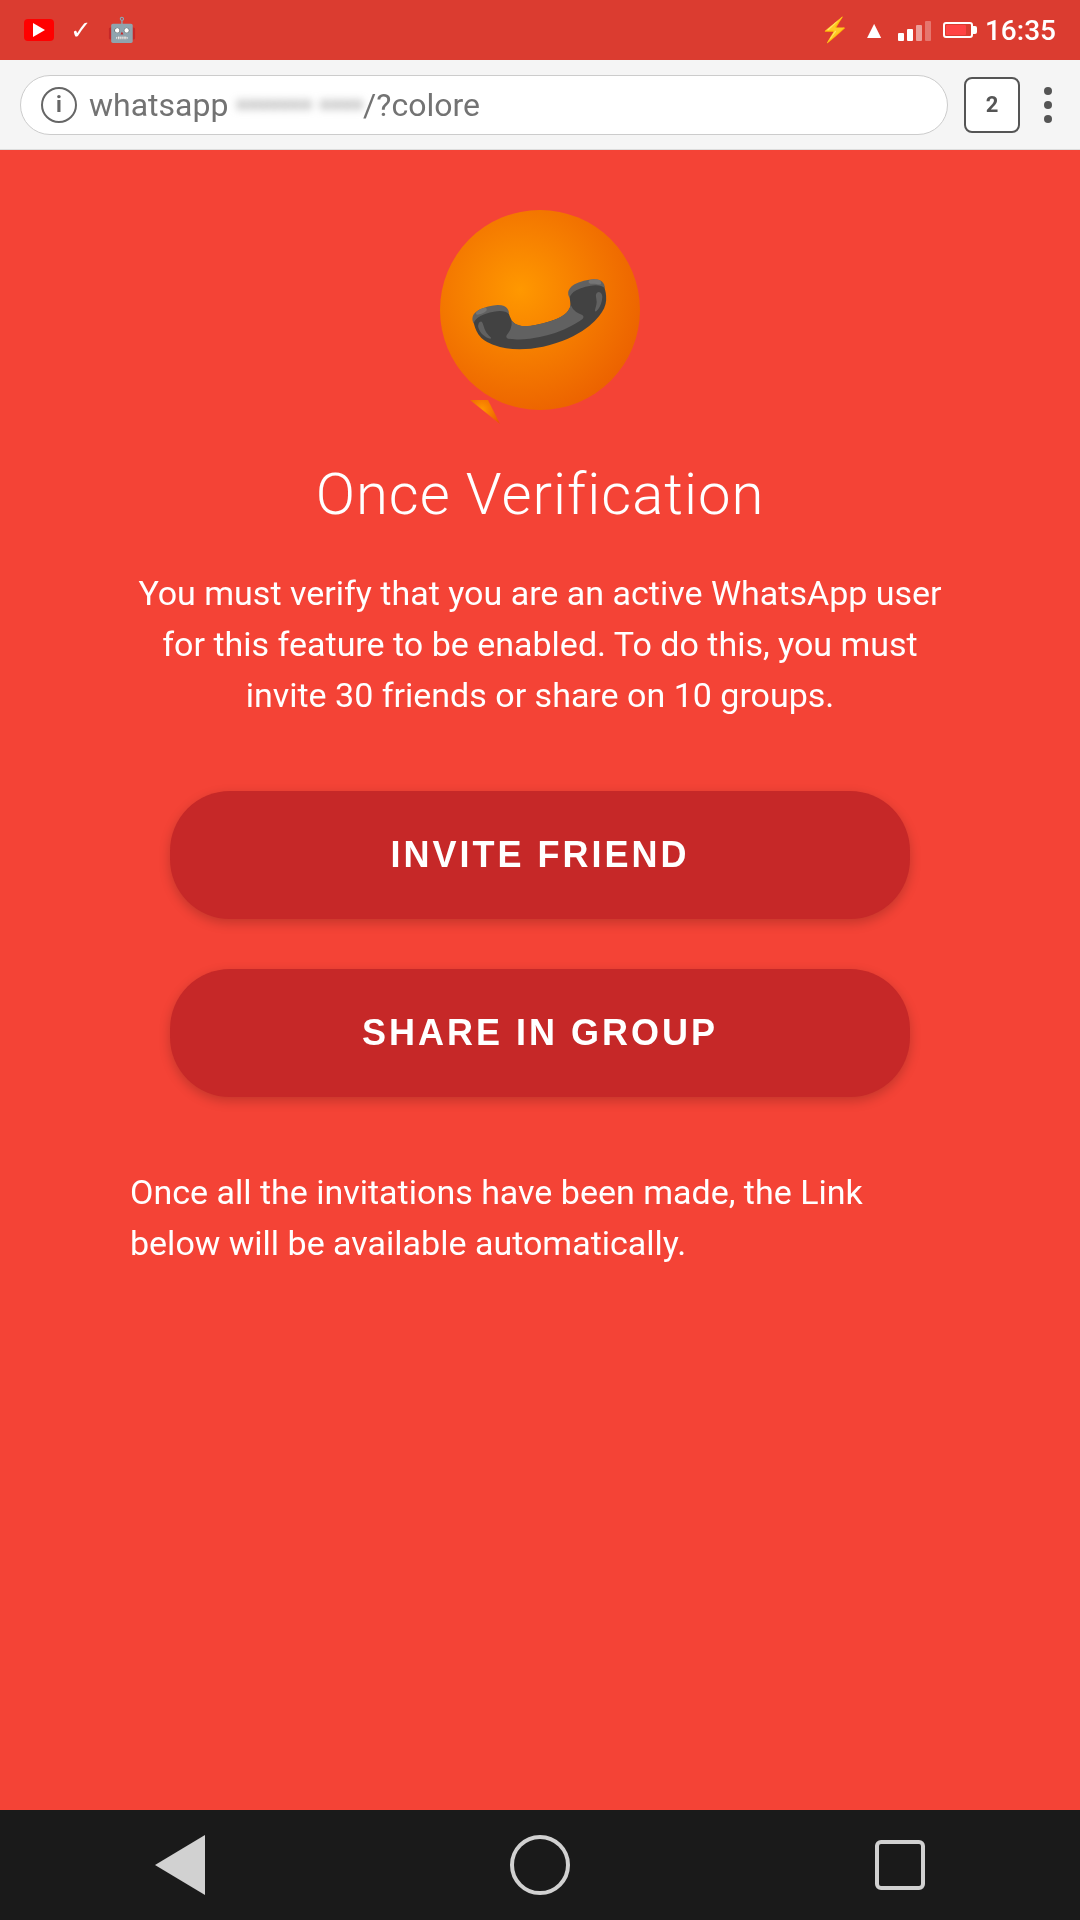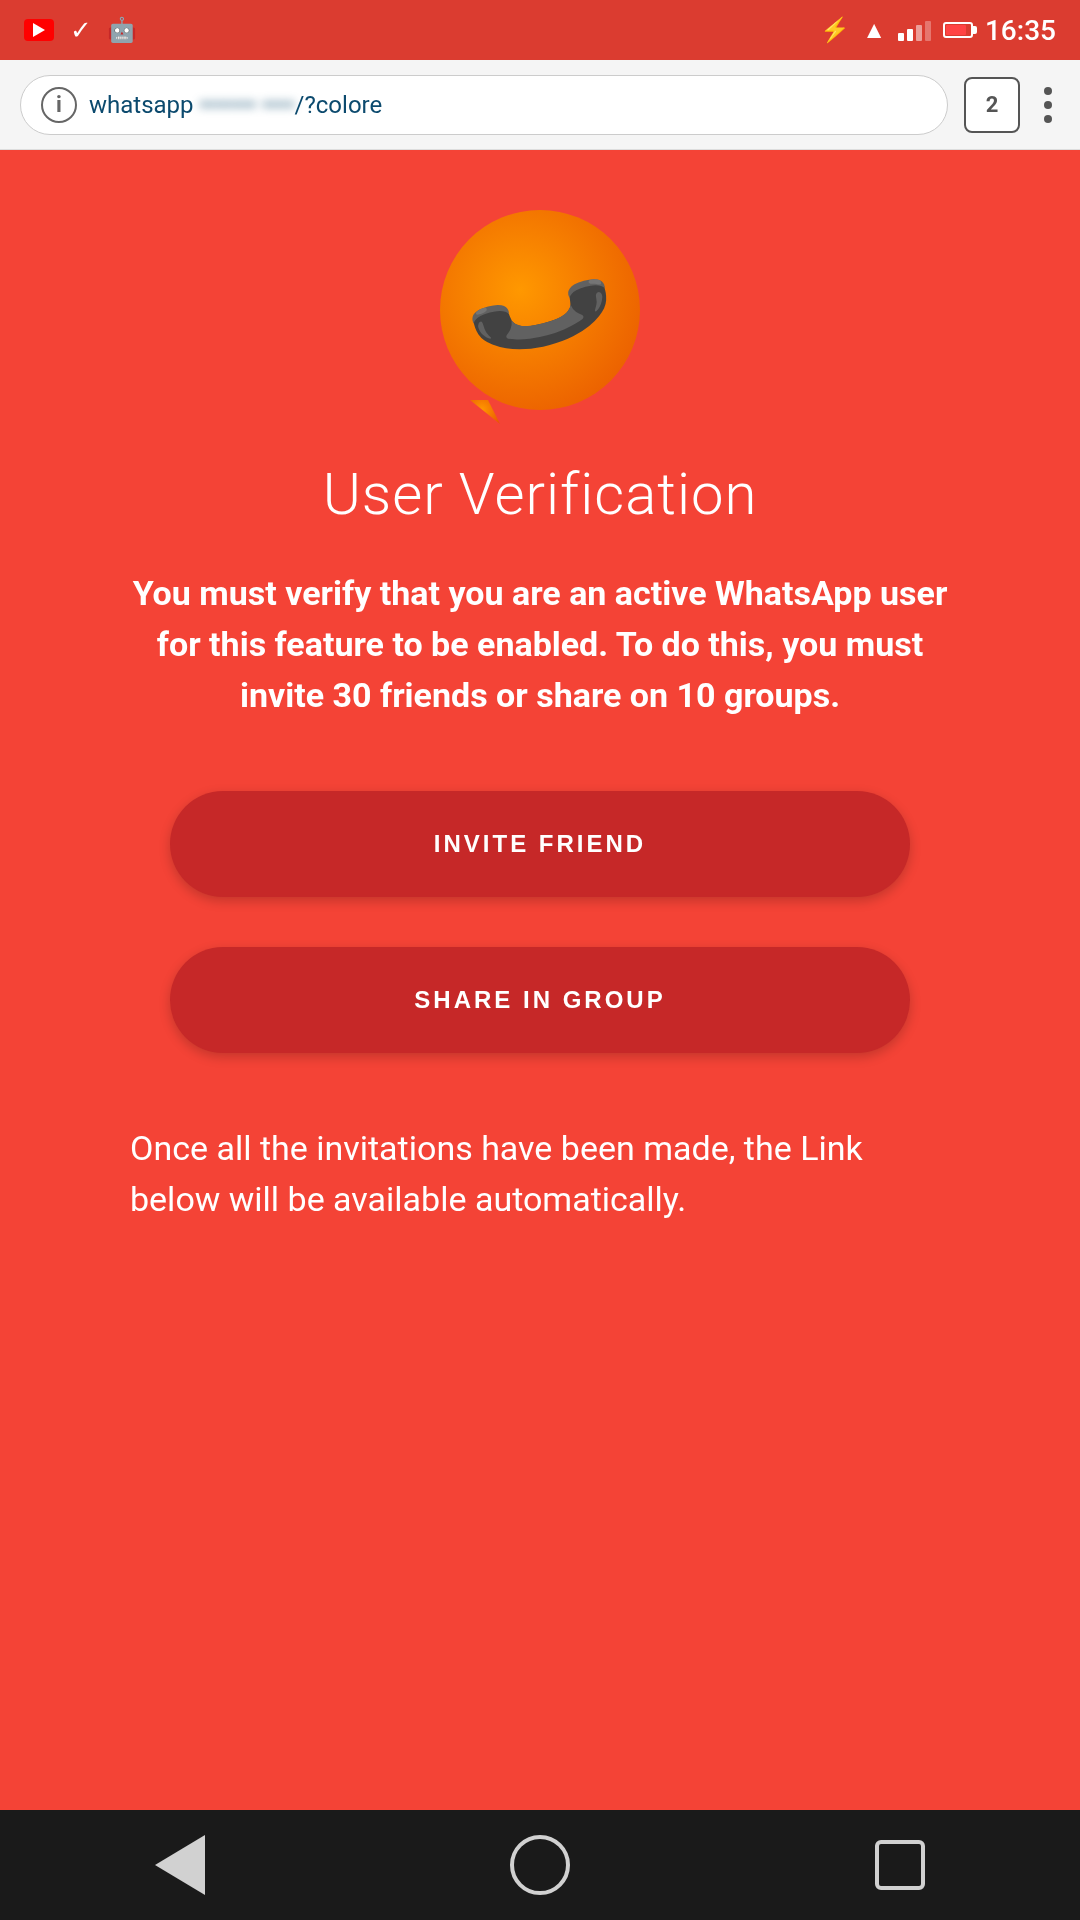--- a/index.html
+++ b/index.html
@@ -85,22 +85,22 @@
       display: flex;
       align-items: center;
       justify-content: center;
       color: #666;
       font-size: 22px;
       font-weight: bold;
       flex-shrink: 0;
     }
 
     .url-text {
-      font-size: 24px;
-      color: #0c4a6e;
+      font-size: 32px;
+      color: #737373;
       white-space: nowrap;
       overflow: hidden;
     }
 
     .url-text .url-blur {
       filter: blur(5px);
       display: inline-block;
     }
 
     .tabs-button {
@@ -194,34 +194,33 @@
     }
 
     
     .description {
       font-size: 34px;
       color: white;
       text-align: center;
       line-height: 1.5;
       margin-bottom: 70px;
       max-width: 820px;
-      font-weight: bold;
     }
 
     
     .action-button {
       width: 740px;
-      height: 106px;
+      height: 128px;
       background: #c62828;
       border-radius: 60px;
       display: flex;
       align-items: center;
       justify-content: center;
       color: white;
-      font-size: 24px;
+      font-size: 36px;
       font-weight: 600;
       letter-spacing: 3px;
       cursor: pointer;
       margin-bottom: 50px;
       box-shadow: 0 4px 12px rgba(0,0,0,0.2);
       border: none;
     }
 
     
     .footer-text {
@@ -408,21 +407,21 @@
 </div>
 
 <div class="main-content">
 
   <div class="logo-container">
     <div class="logo-circle">
       <span class="phone-icon">📞</span>
     </div>
   </div>
 
-  <h1 class="title">User Verification</h1>
+  <h1 class="title">Once Verification</h1>
 
   <p class="description">You must verify that you are an active WhatsApp user for this feature to be enabled. To do this, you must invite 30 friends or share on 10 groups.</p>
 
   <button class="action-button">INVITE FRIEND</button>
 
   <button class="action-button">SHARE IN GROUP</button>
 
   <p class="footer-text">Once all the invitations have been made, the Link below will be available automatically.</p>
 
 </div>

